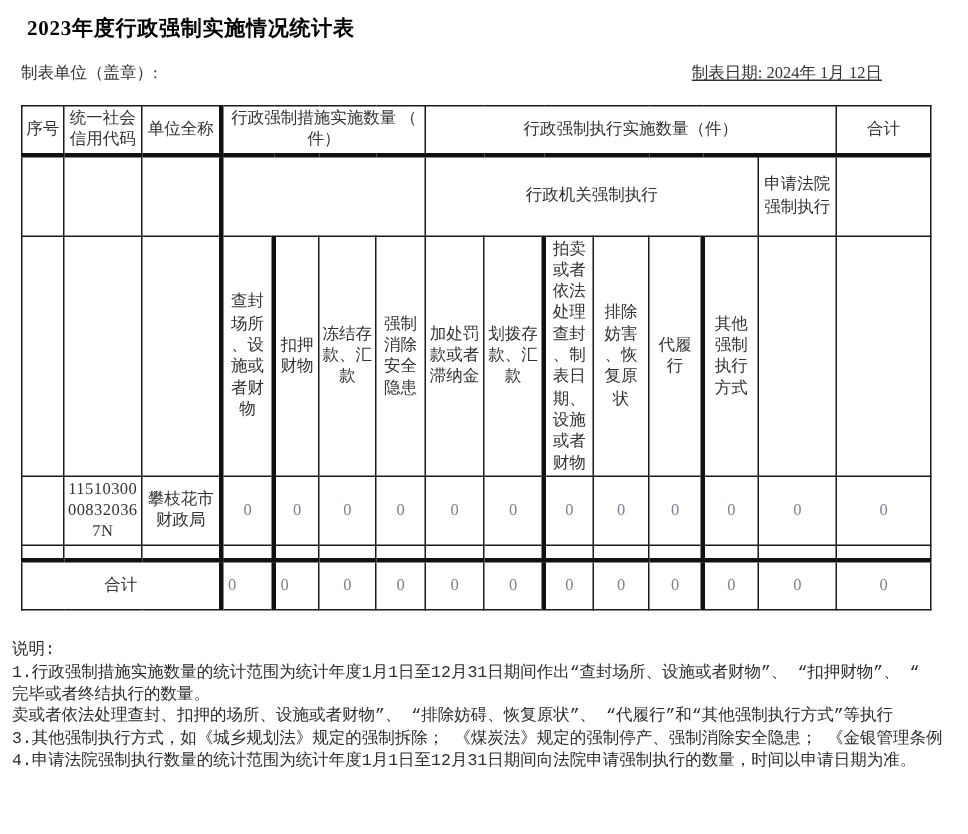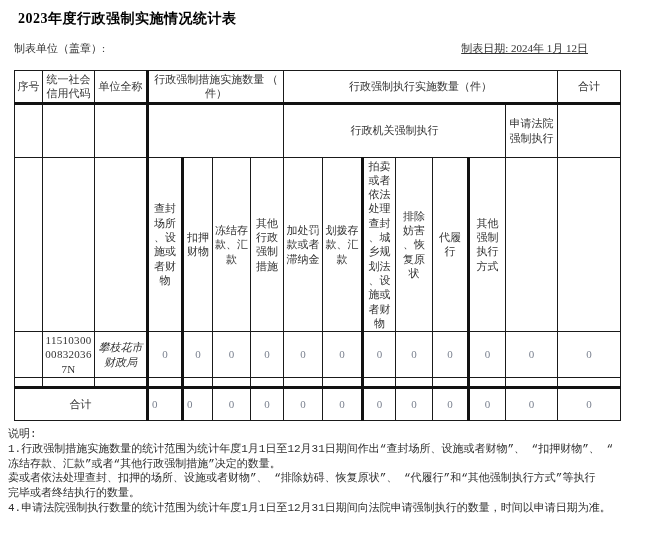--- a/index.html
+++ b/index.html
@@ -21,21 +21,21 @@
   }
   table.stats td{
     border:1px solid #1a1a1a;padding:1px 2px;text-align:center;vertical-align:middle;
     word-break:break-all;line-break:anywhere;line-height:1.3;overflow:hidden;
   }
   td.grp{word-break:normal;line-break:auto;}
   .bbT{border-bottom:3px solid #111 !important;}
   .brT{border-right:3px solid #111 !important;margin-left:32px;}
   .val{color:#7b8290;font-size:11px;}
   .code-cell{line-height:1.25;letter-spacing:0.3px;}
-  .name-cell{text-align:justify;padding:1px 4px;font-style:italic;}
+  .name-cell{text-align:justify;padding:1px 4px;}
   .tleft{text-align:left !important;padding-left:3px !important;}
   .notes{
     position:absolute;left:8px;top:427px;width:633px;
     font-size:11px;line-height:14.8px;color:#2e2e2e;
   }
   .notes div{white-space:nowrap;font-family:Liberation Mono, monospace;}
 </style>
 </head>
 <body>
 
@@ -87,24 +87,24 @@
       <td></td>
     </tr>
 
     <tr style="height:160px">
       <td></td>
       <td></td>
       <td class="brT"></td>
       <td class="brT">查封场所、设施或者财物</td>
       <td>扣押财物</td>
       <td>冻结存款、汇款</td>
-      <td>其他行政强制措施</td>
+      <td>强制消除安全隐患</td>
       <td>加处罚款或者滞纳金</td>
       <td class="brT">划拨存款、汇款</td>
-      <td>拍卖或者依法处理查封、城乡规划法、设施或者财物</td>
+      <td>拍卖或者依法处理查封、制表日期、设施或者财物</td>
       <td>排除妨害、恢复原状</td>
       <td class="brT">代履行</td>
       <td>其他强制执行方式</td>
       <td></td>
       <td></td>
     </tr>
 
     <tr style="height:31px">
       <td></td>
       <td class="code-cell">11510300008320367N</td>
@@ -155,19 +155,19 @@
       <td class="val">0</td>
       <td class="val">0</td>
       <td class="val">0</td>
     </tr>
   </tbody>
     </table>
 
   <div class="notes">
     <div>说明:</div>
     <div>1.行政强制措施实施数量的统计范围为统计年度1月1日至12月31日期间作出“查封场所、设施或者财物”、 “扣押财物”、 “</div>
-    <div>冻结存款、汇款”或者“其他行政强制措施”决定的数量。</div>
+    <div>完毕或者终结执行的数量。</div>
     <div>卖或者依法处理查封、扣押的场所、设施或者财物”、 “排除妨碍、恢复原状”、 “代履行”和“其他强制执行方式”等执行</div>
-    <div>完毕或者终结执行的数量。</div>
+    <div>3.其他强制执行方式，如《城乡规划法》规定的强制拆除； 《煤炭法》规定的强制停产、强制消除安全隐患； 《金银管理条例</div>
     <div>4.申请法院强制执行数量的统计范围为统计年度1月1日至12月31日期间向法院申请强制执行的数量，时间以申请日期为准。</div>
   </div>
 
 </div>
 
 </body></html>

